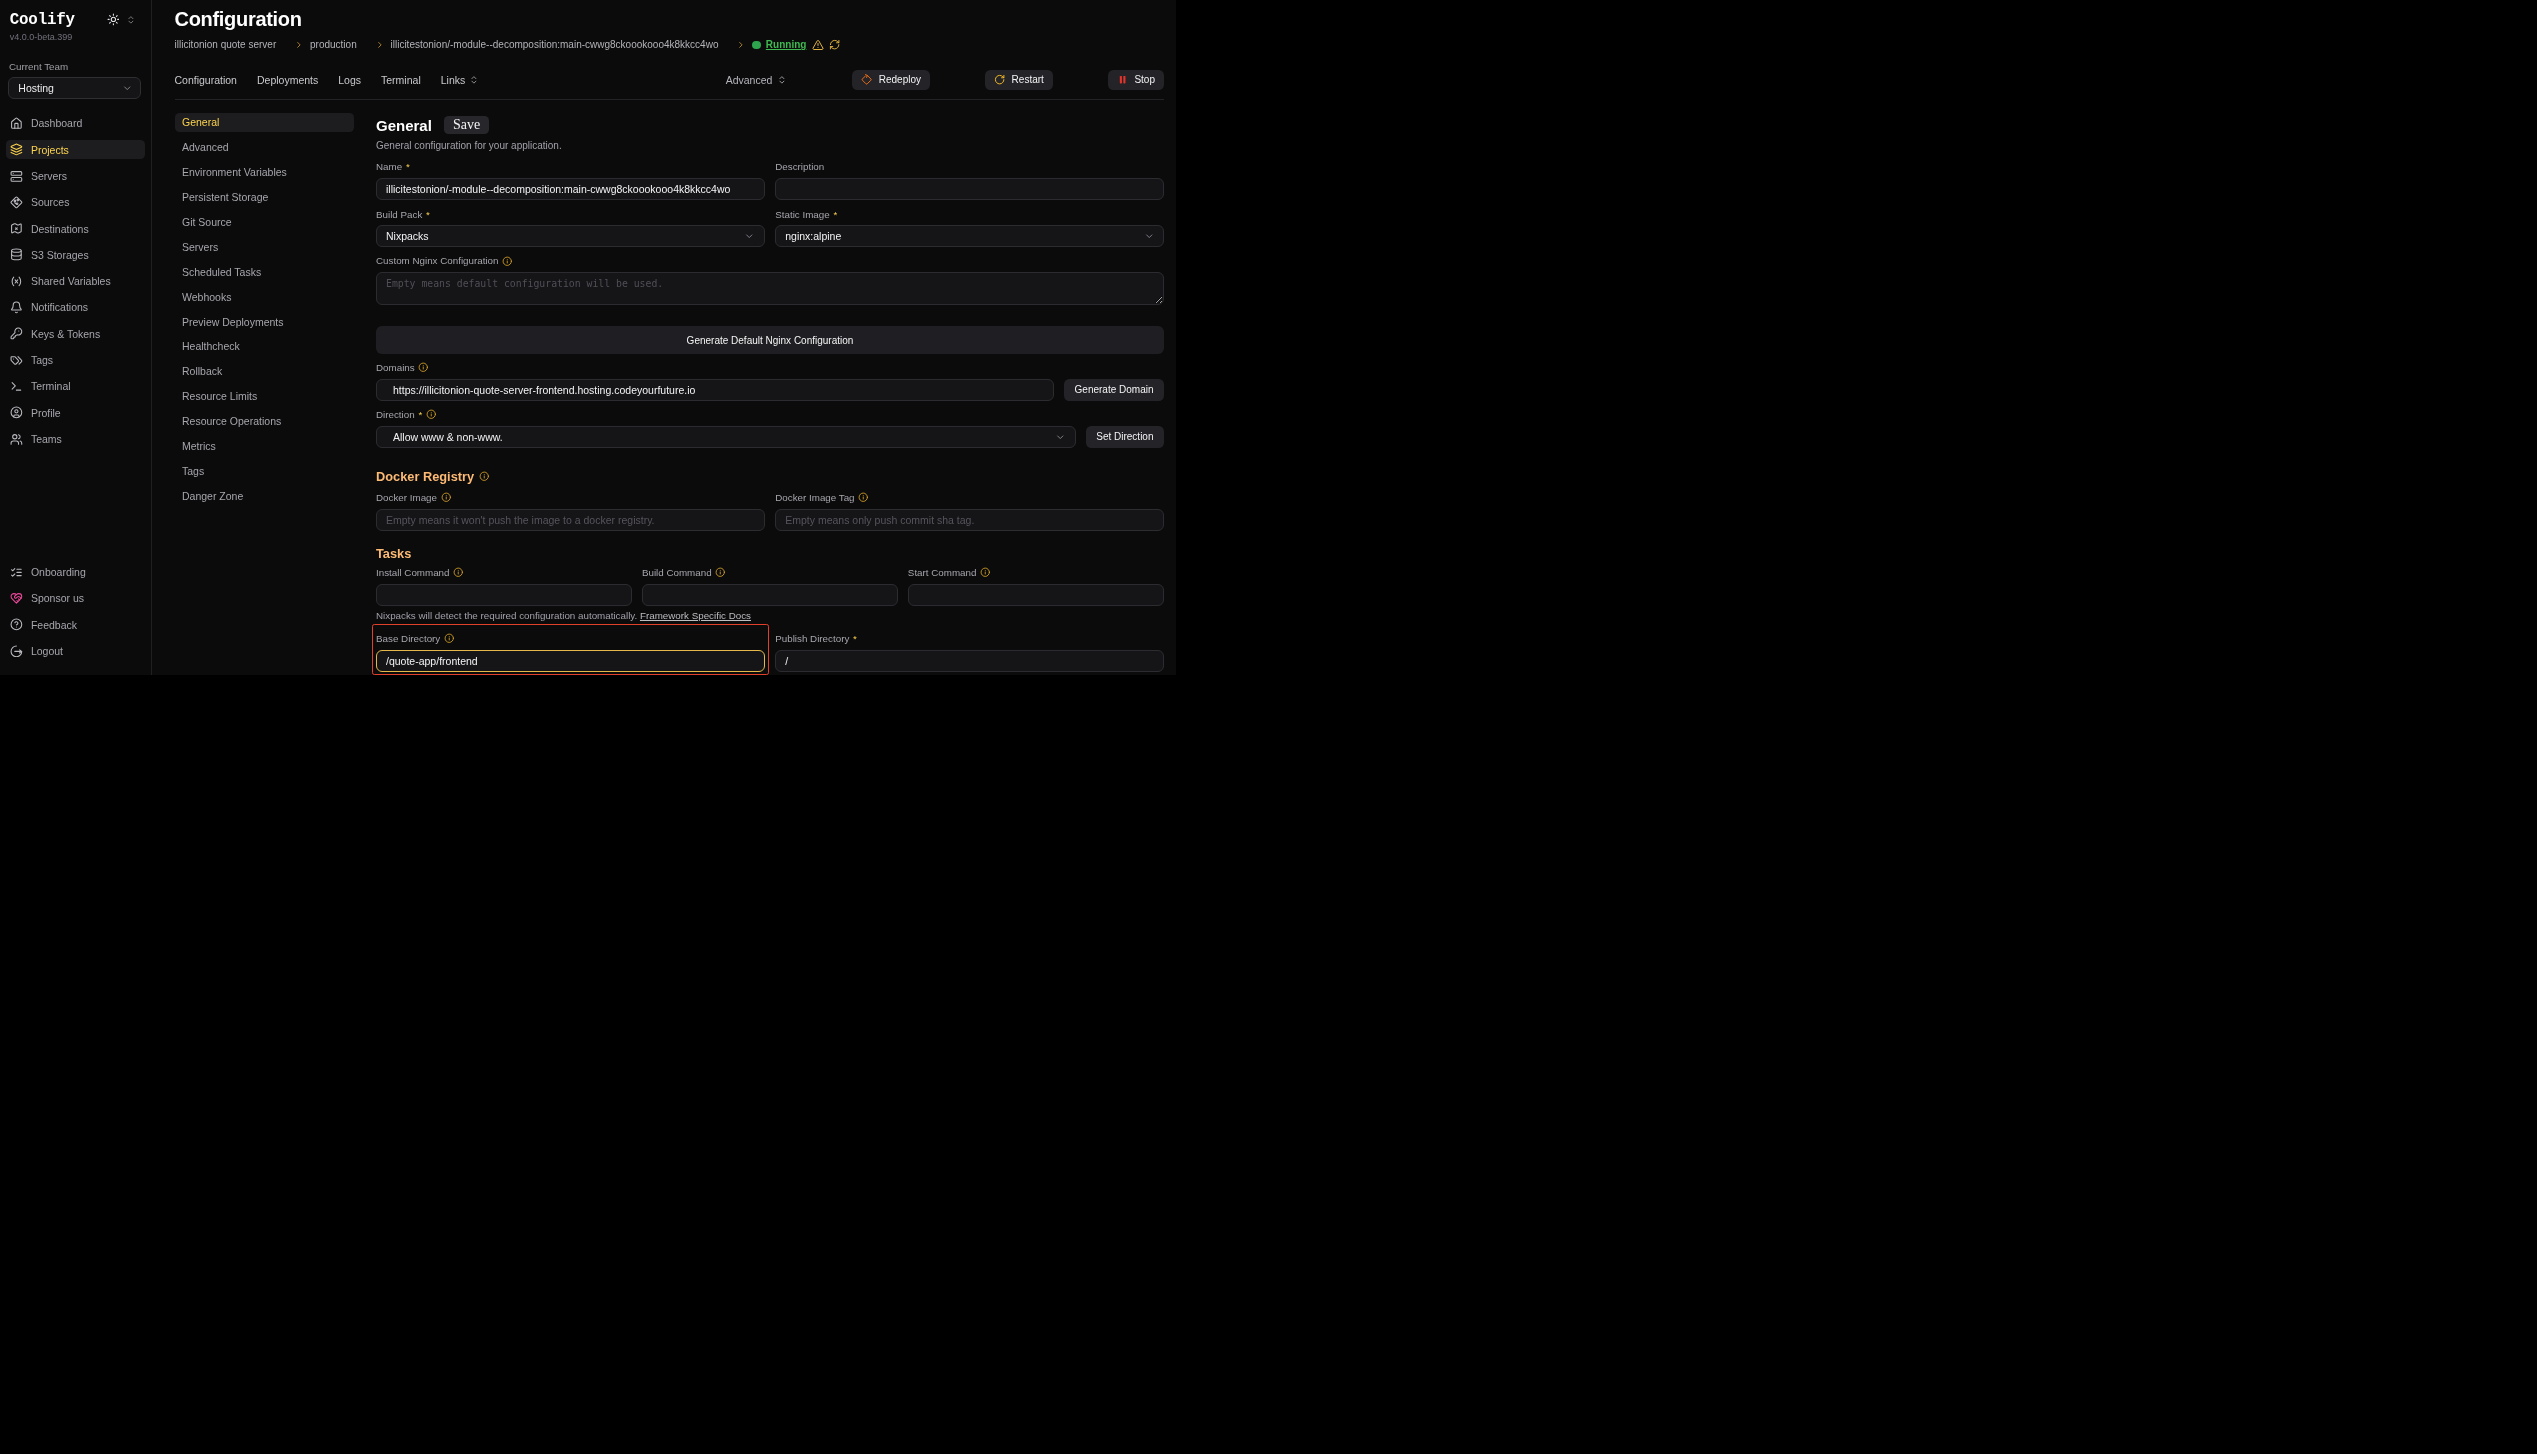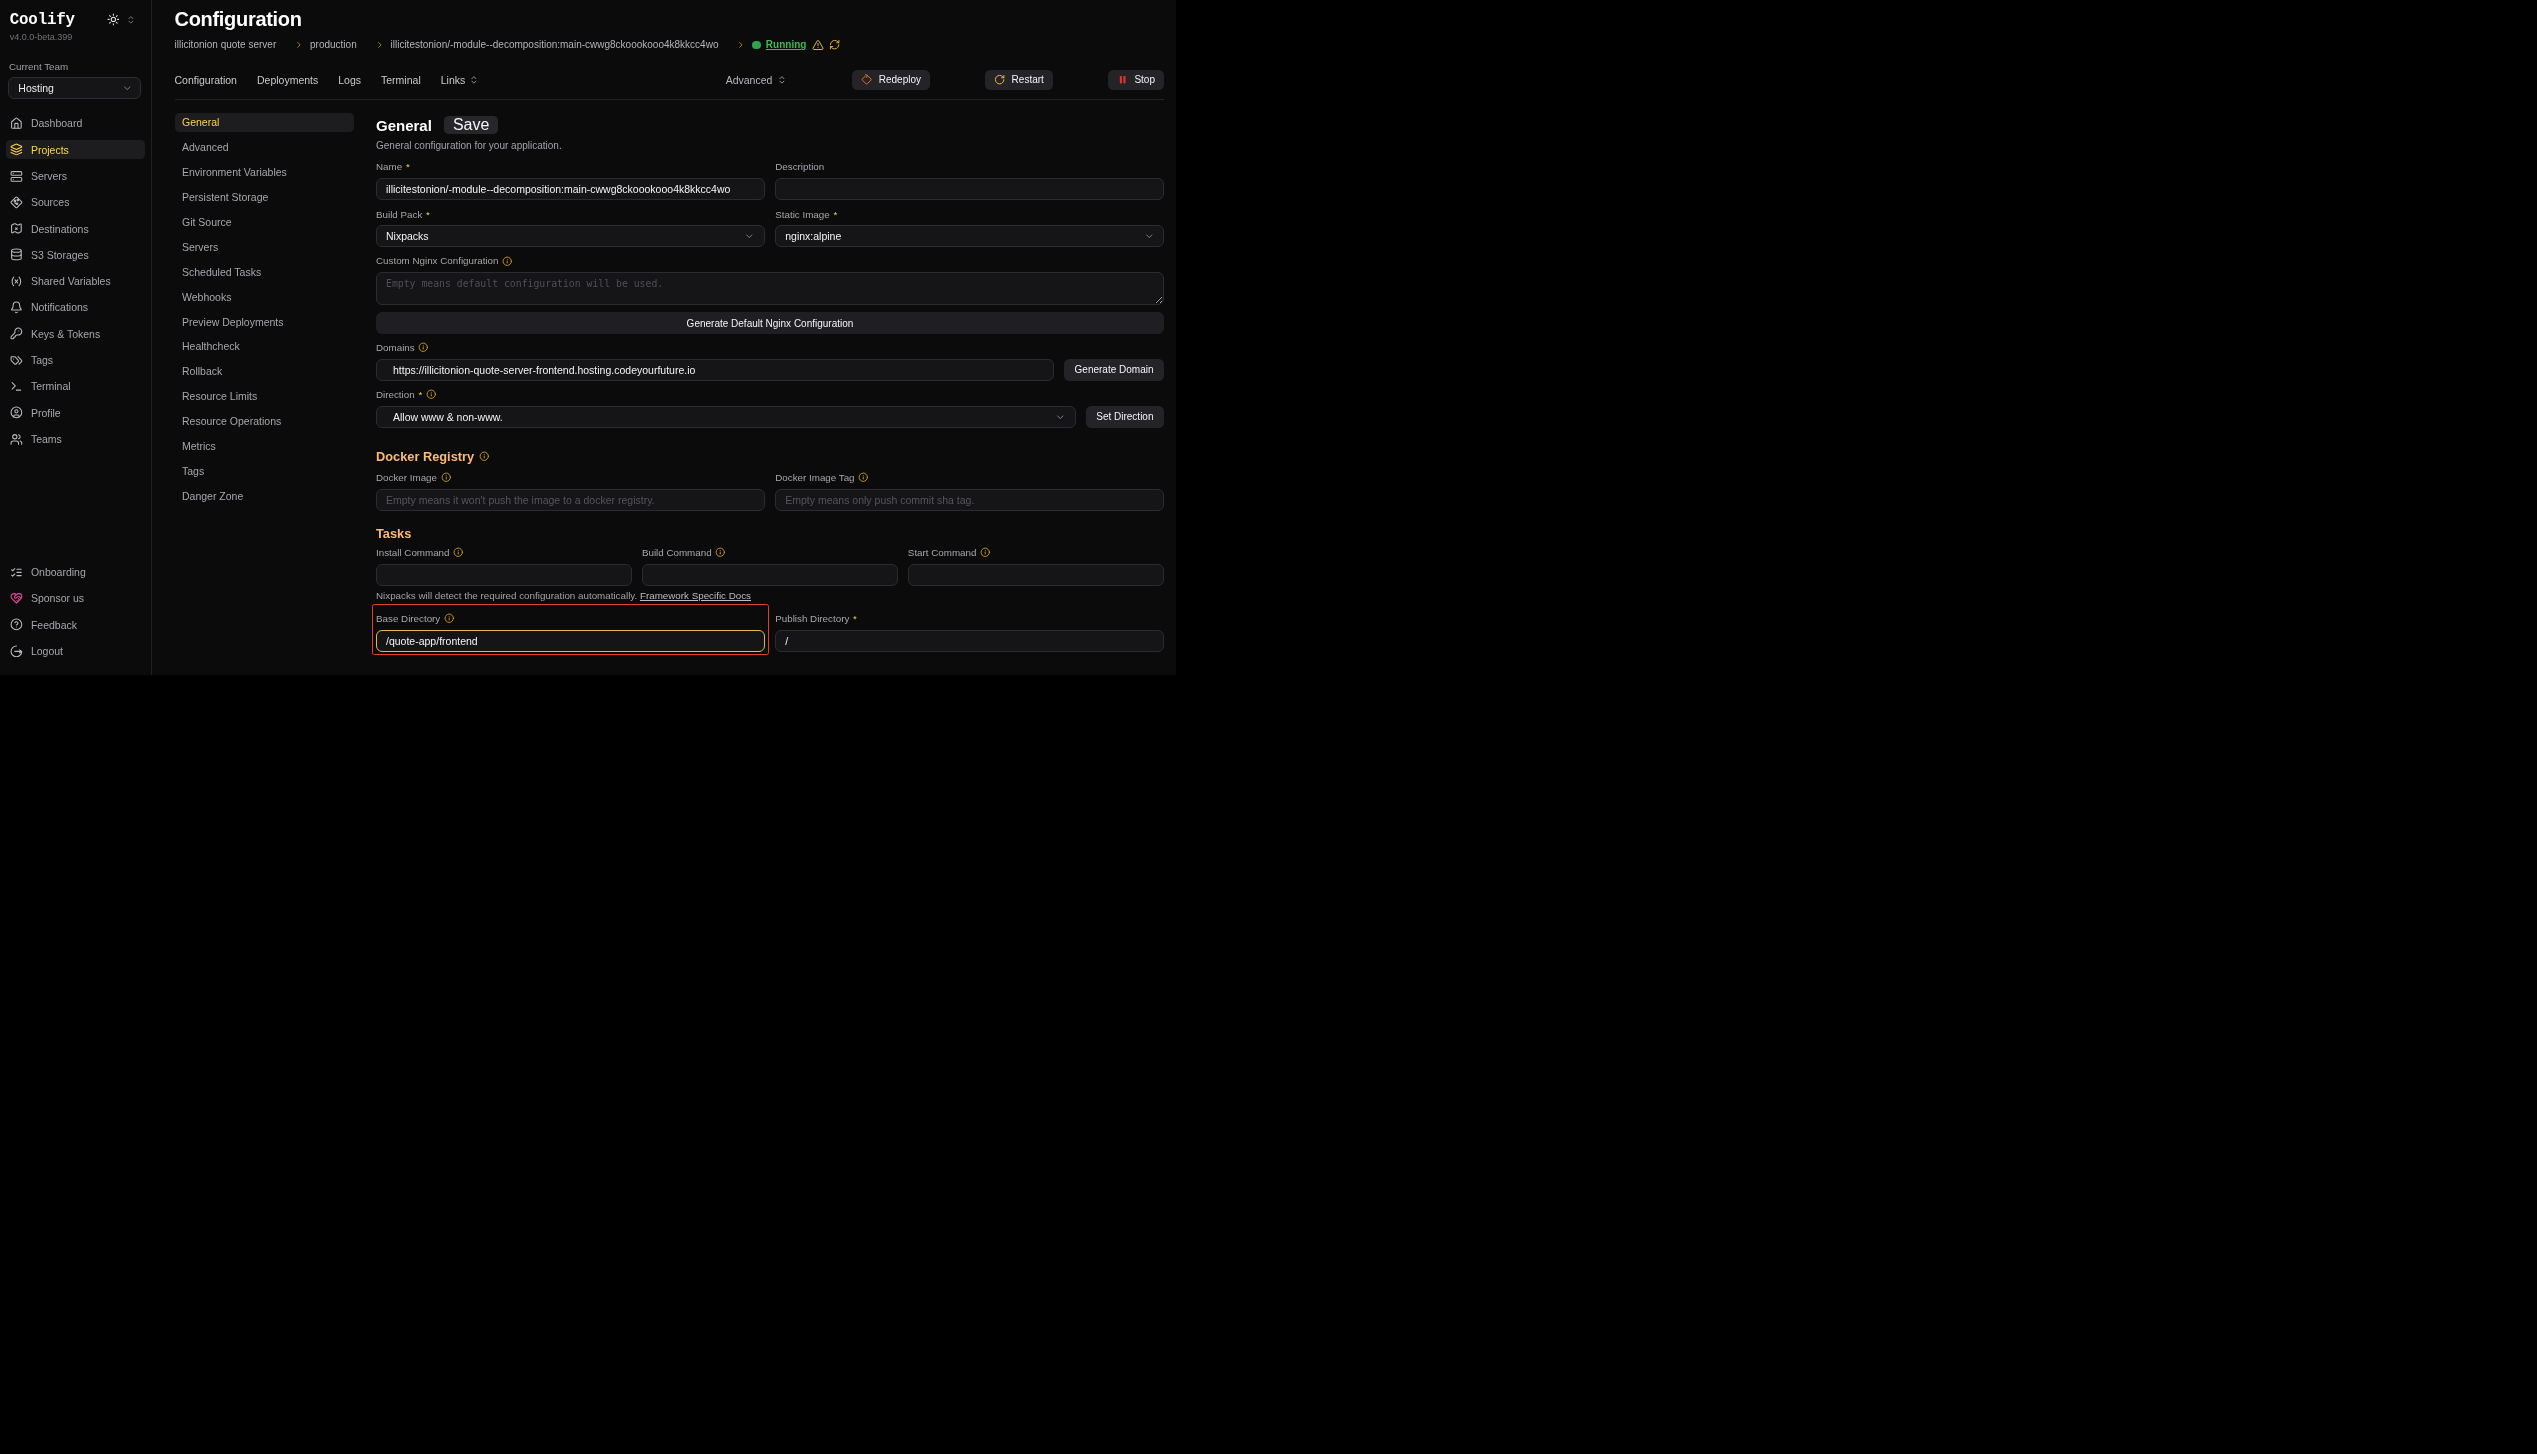--- a/index.html
+++ b/index.html
@@ -66,37 +66,37 @@
   .subnav { width:179px; flex:none; display:flex; flex-direction:column; gap:5.3px; }
   .subnav-item { display:block; text-align:left; padding:3.8px 7.5px; border-radius:4.5px; background:none; border:none;
     color:#a6a6ad; font-size:10.5px; font-family:inherit; cursor:pointer; }
   .subnav-item.active { background:#1d1d20; color:#fcd34d; }
 
   
   .form-col { flex:1; margin-left:22.5px; padding-top:3.8px; max-width:793px; }
   .h2row { display:flex; align-items:center; gap:12px; }
   .h2row h2 { font-size:15px; font-weight:800; color:#fff; }
   .save-btn { height:18px; padding:0 9px; background:#26262b; border:none; border-radius:4.5px; color:#f4f4f5;
-    font-size:16px; font-family:Liberation Sans, sans-serif; cursor:pointer; }
+    font-size:14px; font-family:Liberation Serif, serif; cursor:pointer; }
   .subtitle { margin-top:5.3px; font-size:10px; color:#a1a1aa; }
 
   .grid2 { display:grid; grid-template-columns:1fr 1fr; gap:10.5px; }
   .grid3 { display:grid; grid-template-columns:1fr 1fr 1fr; gap:9.8px; }
   .field-label { display:flex; align-items:center; gap:3.8px; height:12px; font-size:9.8px; color:#a6a6ad; }
   .req { color:#fcd34d; }
   .info-ic { width:10.5px; height:10.5px; color:#d3a027; cursor:pointer; }
   .tinput, .tselect, .ttextarea { width:100%; margin-top:5.3px; background:#151518; border:0.8px solid #2c2c30;
     border-radius:6px; color:#f4f4f5; font-size:10.5px; font-family:inherit; }
   .tinput { height:22px; padding:0 9px; }
   .tinput::placeholder { color:#55555c; }
   .tselect { display:flex; align-items:center; height:22px; padding:0 9px; cursor:pointer; }
   .tselect .icon { width:10.5px; height:10.5px; margin-left:auto; color:#8f8f96; }
   .ttextarea { height:33px; padding:4.5px 9px; resize:vertical; font-family:"DejaVu Sans Mono",monospace; font-size:9.8px; }
   .ttextarea::placeholder { color:#4f4f56; }
-  .wide-btn { display:block; width:100%; margin-top:4px; height:22px; background:#1f1f23; border:none; border-radius:6px;
+  .wide-btn { display:block; width:100%; margin-top:18px; height:28px; background:#1f1f23; border:none; border-radius:6px;
     color:#f4f4f5; font-size:10px; font-family:inherit; cursor:pointer; }
   .input-row { display:flex; gap:9.8px; margin-top:5.3px; }
   .input-row .tinput, .input-row .tselect { margin-top:0; flex:1;padding-left:16px; }
   .side-btn { flex:none; height:22px; padding:0 10.5px; background:#232328; border:none; border-radius:5.3px;
     color:#f4f4f5; font-size:10px; font-family:inherit; cursor:pointer; }
   .sect-h3 { font-size:12.8px; font-weight:800; color:#fdba74; display:flex; align-items:center; gap:4.5px; }
   .note { font-size:9.8px; color:#a1a1aa; margin-top:3.8px; }
   .note a { color:#bdbdc2; text-decoration:underline; cursor:pointer; } .mt11 { margin-top:8.3px; } .mt10 { margin-top:7.5px; }
   .mt13 { margin-top:9.8px; } .mt8 { margin-top:6px; } .mt28 { margin-top:21px; }
   .mt20 { margin-top:15px; } .mt16 { margin-top:12px; }

